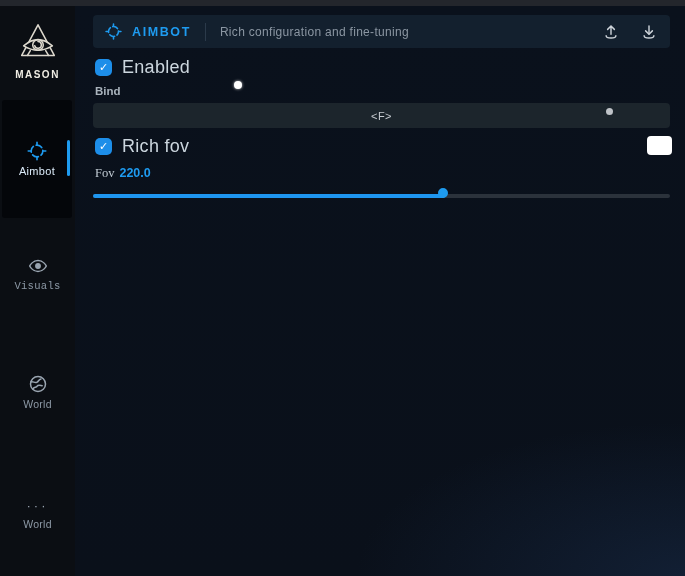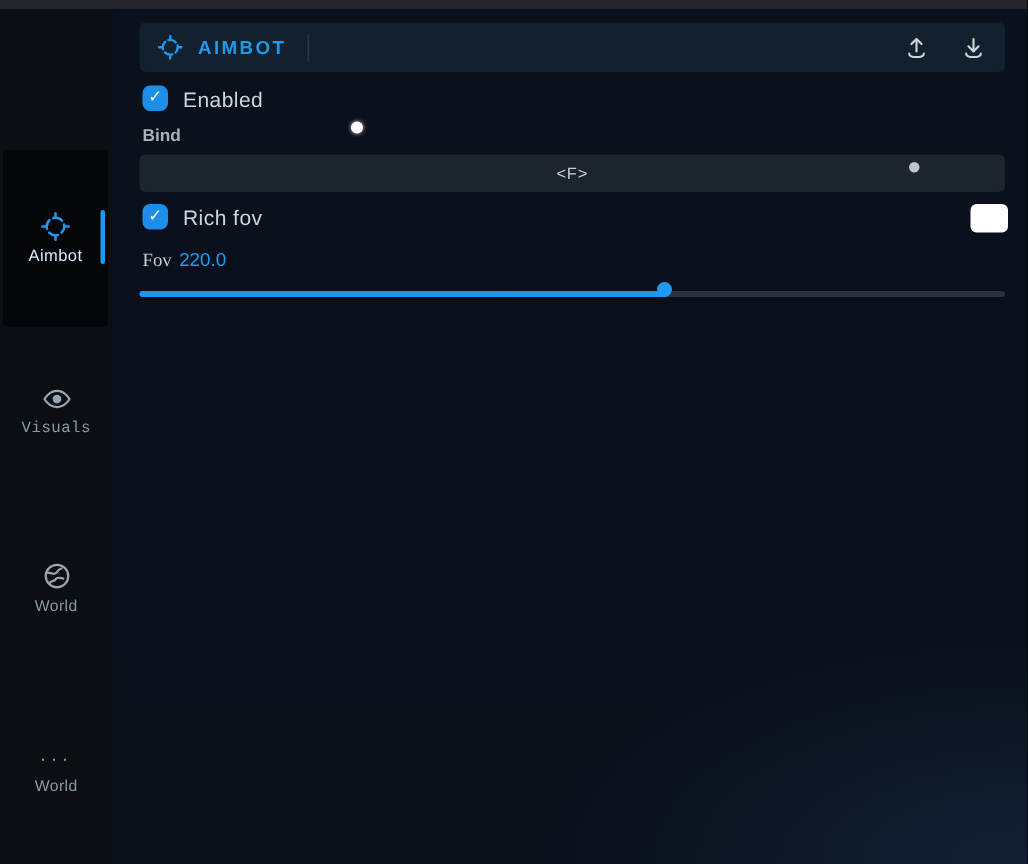--- a/index.html
+++ b/index.html
@@ -36,49 +36,61 @@
   .hdr-title{color:#1e9bf0;font-size:12.5px;font-weight:bold;letter-spacing:1.6px;}
   .hdr-sep{width:1px;height:18px;background:#2b3a4a;margin:0 4px;}
   .hdr-sub{color:#8b96a2;font-size:12px;letter-spacing:.3px;}
   .hdr-spacer{flex:1;}
   .hdr-icon{width:18px;height:18px;color:#cdd3d9;cursor:pointer;margin-left:10px;}
   
   .check-row{position:absolute;display:flex;align-items:center;gap:10px;}
   .checkbox{width:17px;height:17px;border-radius:5px;background:#273241;display:flex;align-items:center;justify-content:center;cursor:pointer;}
   .checkbox.on{background:#1d8ee9;}
   .checkbox .tick{color:#fff;font-size:11px;line-height:1;font-weight:bold;}
-  .check-label{color:#ccd6de;font-size:14px;letter-spacing:.3px;}
+  .check-label{color:#ccd6de;font-size:18px;letter-spacing:.3px;}
   .bind-label{position:absolute;left:20px;top:79px;color:#a9b3bc;font-size:11.5px;font-weight:bold;}
   .bind-field{
     position:absolute;left:18px;right:15px;top:97px;height:25px;background:#1c252c;border-radius:4px;
     display:flex;align-items:center;justify-content:center;cursor:pointer;
   }
   .bind-value{color:#c7ccd1;font-size:11px;letter-spacing:.5px;}
   .bind-dot{position:absolute;right:57px;top:5px;width:7px;height:7px;border-radius:50%;background:#bfc3c8;}
   .color-swatch{position:absolute;right:13px;top:130px;width:25px;height:19px;border-radius:4px;background:#fff;cursor:pointer;}
   .fov-label-row{position:absolute;left:20px;top:160px;font-size:12.5px;}
   .fov-name{color:#c3cdd5;font-family:Liberation Serif, serif;}
-  .fov-value{color:#1e9bf0;margin-left:5px;font-weight:normal;}
+  .fov-value{color:#1e9bf0;margin-left:5px;font-weight:bold;}
   .slider{position:absolute;left:18px;right:15px;top:182px;height:15px;cursor:pointer;}
   .slider-track{position:absolute;left:0;right:0;top:6px;height:4px;border-radius:2px;background:#2b323b;}
   .slider-fill{position:absolute;left:0;top:6px;height:4px;border-radius:2px;background:#1e96f0;}
   .slider-handle{
     position:absolute;top:0;width:5px;height:5px;border:5px solid #1e9bf0;border-radius:50%;
     background:#0a111c;cursor:grab;
   }
   .cursor-dot{position:absolute;left:159px;top:75px;width:8px;height:8px;border-radius:50%;background:#fff;
     box-shadow:0 0 3px rgba(255,255,255,.8);pointer-events:none;}
 </style>
 </head>
 <body>
 
 <div class="app">
   <div class="top-strip"></div>
 
   <div class="sidebar">
+    <div class="logo">
+      <span>
+        <svg width="46" height="46" viewBox="0 0 48 48" fill="none" stroke="#ddd8cd" stroke-width="1.6" stroke-linecap="round" stroke-linejoin="round">
+          <path d="M24 5 L41 37 L7 37 Z"></path>
+          <path d="M9 27 Q24 14 39 27 Q24 36 9 27 Z" fill="#0b0e13"></path>
+          <circle cx="24" cy="26" r="5.5"></circle>
+          <path d="M24 22.5 a3.5 3.5 0 1 1 -3.4 4.3"></path>
+          <path d="M13 37 L16 32 M35 37 L32 32"></path>
+        </svg>
+      </span>
+      <span class="logo-label">MASON</span>
+    </div>
 
     <div class="side-item active-tile">
       <span class="si-icon">
         <svg width="20" height="20" viewBox="0 0 24 24" fill="none" stroke="#1e9bf0" stroke-width="2" stroke-linecap="round">
           <circle cx="12" cy="12" r="7" stroke-dasharray="7.5 3.5" stroke-dashoffset="2"></circle>
           <path d="M12 1.5v3M12 19.5v3M1.5 12h3M19.5 12h3"></path>
         </svg>
       </span>
       <span class="si-label">Aimbot</span>
       <span class="active-indicator"></span>
@@ -115,20 +127,21 @@
 
     <div class="header-bar">
       <span style="display:flex;">
         <svg width="17" height="17" viewBox="0 0 24 24" fill="none" stroke="#1e9bf0" stroke-width="2.2" stroke-linecap="round">
           <circle cx="12" cy="12" r="7" stroke-dasharray="7.5 3.5" stroke-dashoffset="2"></circle>
           <path d="M12 1.5v3M12 19.5v3M1.5 12h3M19.5 12h3"></path>
         </svg>
       </span>
       <span class="hdr-title">AIMBOT</span>
       <span class="hdr-sep"></span>
+      <span class="hdr-sub">Rich configuration and fine-tuning</span>
       <span class="hdr-spacer"></span>
       <span class="hdr-icon">
         <svg width="18" height="18" viewBox="0 0 24 24" fill="none" stroke="currentColor" stroke-width="1.9" stroke-linecap="round" stroke-linejoin="round">
           <path d="M12 15V4.5"></path>
             <path d="M7.5 8.5 12 4l4.5 4.5"></path>
             <path d="M5.5 17c0 4 13 4 13 0"></path>
         </svg>
       </span>
       <span class="hdr-icon">
         <svg width="18" height="18" viewBox="0 0 24 24" fill="none" stroke="currentColor" stroke-width="1.9" stroke-linecap="round" stroke-linejoin="round">

